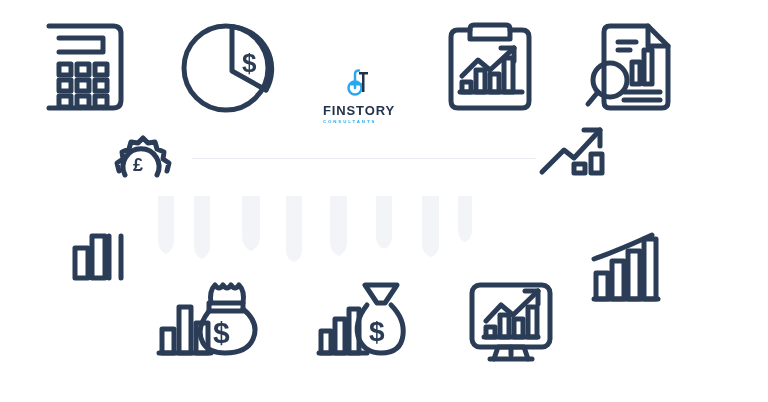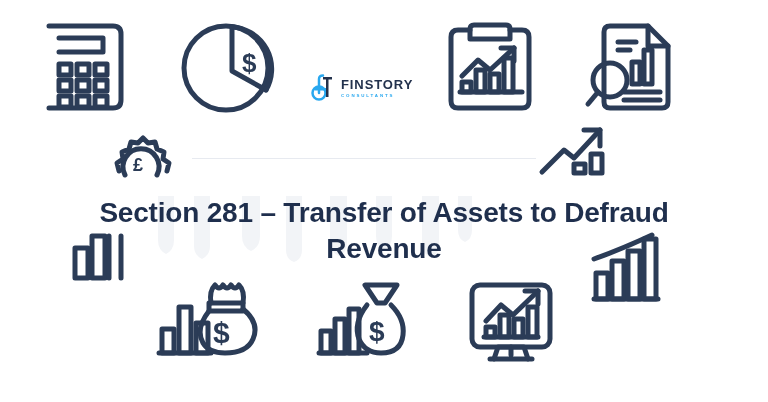--- a/index.html
+++ b/index.html
@@ -87,20 +87,21 @@
   
   #logo {
     position: absolute;
     left: 311px;
     top: 68px;
     width: 96px;
     height: 40px;
     display: flex;
     align-items: center;
     gap: 6px;
+    flex-direction: column;
   }
   #logo-mark {
     width: 24px;
     height: 30px;
     flex: none;
   }
   #logo-mark svg { display: block; width: 100%; height: 100%; }
   .logo-text-block {
     display: flex;
     flex-direction: column;
@@ -164,21 +165,20 @@
         <rect x="24" y="8" width="18" height="5" fill="#23324d"></rect>
         <rect x="8" y="30" width="22" height="5" fill="#29a8ef"></rect>
       </svg>
     </span>
     <span class="logo-text-block">
       <span id="logo-wordmark">FINSTORY</span>
       <span id="logo-tagline">CONSULTANTS</span>
     </span>
   </div>
 
-  <h1 id="title">Section 281 – Transfer of Assets to Defraud Revenue</h1>
 
   <span class="icon" id="icon-calculator">
     <svg viewBox="0 0 62 90">
       <path d="M-14 4 h64 q8 0 8 8 v66 q0 8 -8 8 h-64"></path>
       <path d="M-4 16 h44 v14 h-44"></path>
       <rect x="-4" y="42" width="12" height="11"></rect>
       <rect x="14" y="42" width="12" height="11"></rect>
       <rect x="32" y="42" width="12" height="11"></rect>
       <rect x="-4" y="58" width="12" height="11"></rect>
       <rect x="14" y="58" width="12" height="11"></rect>

